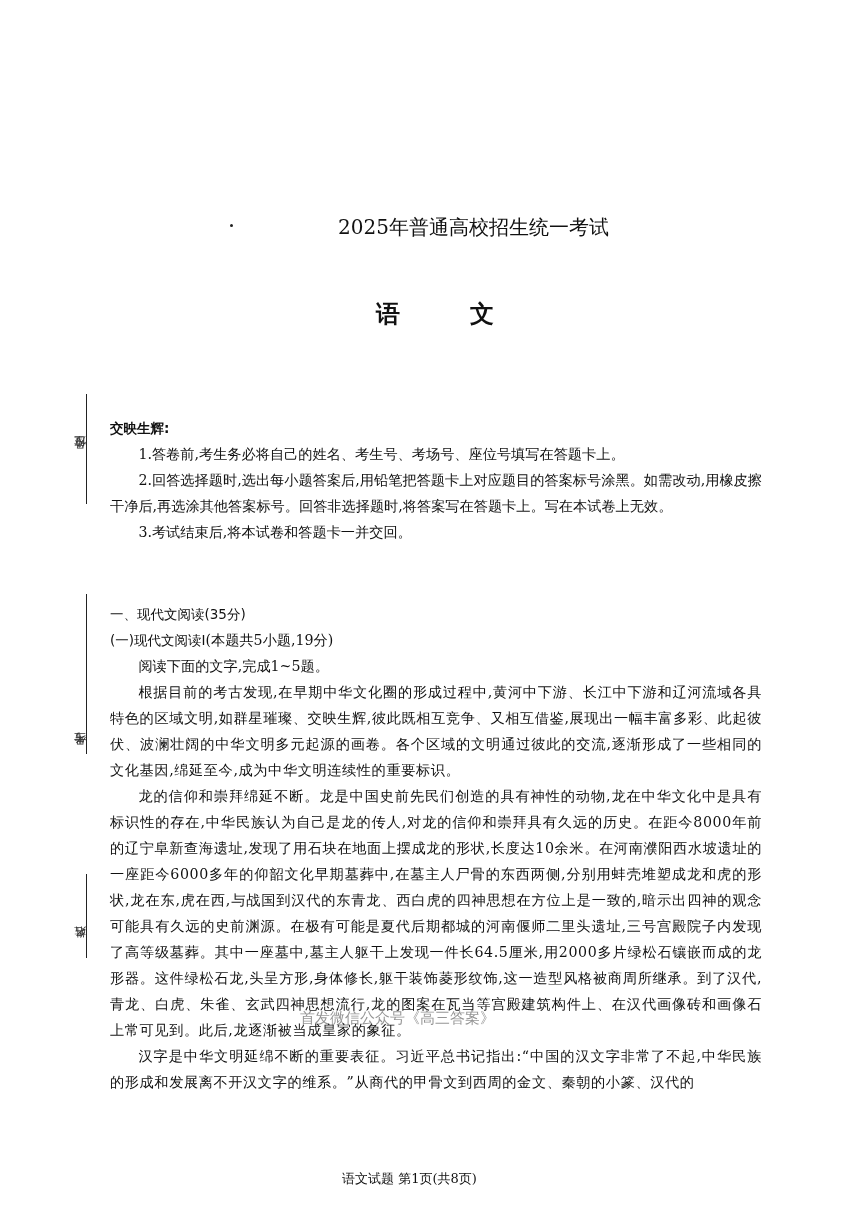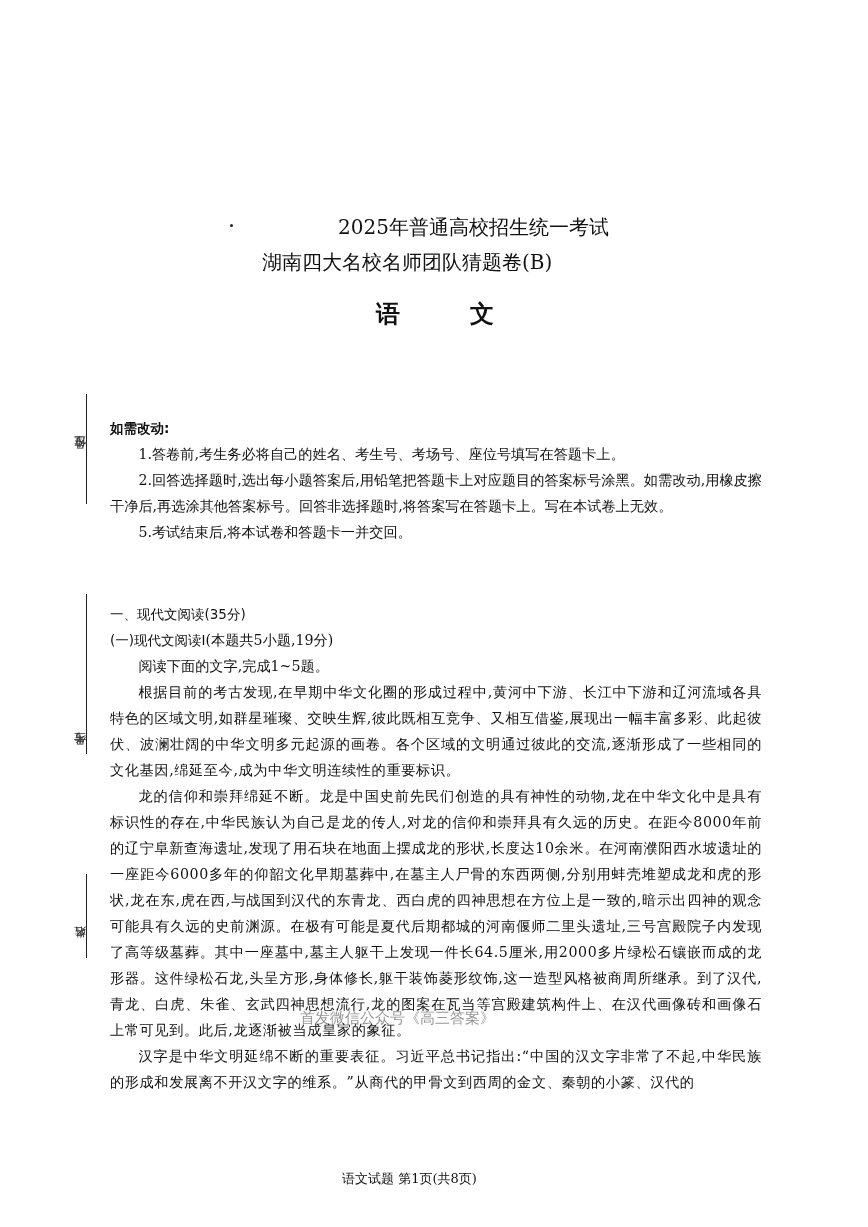--- a/index.html
+++ b/index.html
@@ -39,39 +39,38 @@
     }
     .footer { position: absolute; left: 342px; top: 1124px; font-size: 13px; white-space: nowrap; }
   </style>
 </head>
 <body>
 
 <div class="page">
 
   <div class="dot"></div>
   <div class="title1">2025年普通高校招生统一考试</div>
-  <div class="title2">湖南四大名校名师团队猜题卷(B)</div>
   <div class="subject">
     <span>语</span><span class="gap"></span><span>文</span>
   </div>
 
   <div class="margin-line" style="top:348px; height:110px;"></div>
   <div class="margin-label" style="top:412px;">座位号</div>
 
   <div class="margin-line" style="top:548px; height:160px;"></div>
   <div class="margin-label" style="top:708px;">考生号</div>
 
   <div class="margin-line" style="top:828px; height:84px;"></div>
   <div class="margin-label" style="top:902px;">姓名</div>
 
   <div class="block" style="top:369px;">
-    <div class="notice-title">如需改动:</div>
+    <div class="notice-title">交映生辉:</div>
     <p class="p">1.答卷前,考生务必将自己的姓名、考生号、考场号、座位号填写在答题卡上。</p>
     <p class="p">2.回答选择题时,选出每小题答案后,用铅笔把答题卡上对应题目的答案标号涂黑。如需改动,用橡皮擦干净后,再选涂其他答案标号。回答非选择题时,将答案写在答题卡上。写在本试卷上无效。</p>
-    <p class="p">5.考试结束后,将本试卷和答题卡一并交回。</p>
+    <p class="p">3.考试结束后,将本试卷和答题卡一并交回。</p>
   </div>
 
   <div class="block" style="top:555px;">
     <div class="sec">一、现代文阅读(35分)</div>
     <div>
       <span class="sec">(一)现代文阅读Ⅰ</span><span>(本题共5小题,19分)</span>
     </div>
     <div class="indent">阅读下面的文字,完成1~5题。</div>
     <p class="p body-text">根据目前的考古发现,在早期中华文化圈的形成过程中,黄河中下游、长江中下游和辽河流域各具特色的区域文明,如群星璀璨、交映生辉,彼此既相互竞争、又相互借鉴,展现出一幅丰富多彩、此起彼伏、波澜壮阔的中华文明多元起源的画卷。各个区域的文明通过彼此的交流,逐渐形成了一些相同的文化基因,绵延至今,成为中华文明连续性的重要标识。</p>
     <p class="p body-text">龙的信仰和崇拜绵延不断。龙是中国史前先民们创造的具有神性的动物,龙在中华文化中是具有标识性的存在,中华民族认为自己是龙的传人,对龙的信仰和崇拜具有久远的历史。在距今8000年前的辽宁阜新查海遗址,发现了用石块在地面上摆成龙的形状,长度达10余米。在河南濮阳西水坡遗址的一座距今6000多年的仰韶文化早期墓葬中,在墓主人尸骨的东西两侧,分别用蚌壳堆塑成龙和虎的形状,龙在东,虎在西,与战国到汉代的东青龙、西白虎的四神思想在方位上是一致的,暗示出四神的观念可能具有久远的史前渊源。在极有可能是夏代后期都城的河南偃师二里头遗址,三号宫殿院子内发现了高等级墓葬。其中一座墓中,墓主人躯干上发现一件长64.5厘米,用2000多片绿松石镶嵌而成的龙形器。这件绿松石龙,头呈方形,身体修长,躯干装饰菱形纹饰,这一造型风格被商周所继承。到了汉代,青龙、白虎、朱雀、玄武四神思想流行,龙的图案在瓦当等宫殿建筑构件上、在汉代画像砖和画像石上常可见到。此后,龙逐渐被当成皇家的象征。</p>

